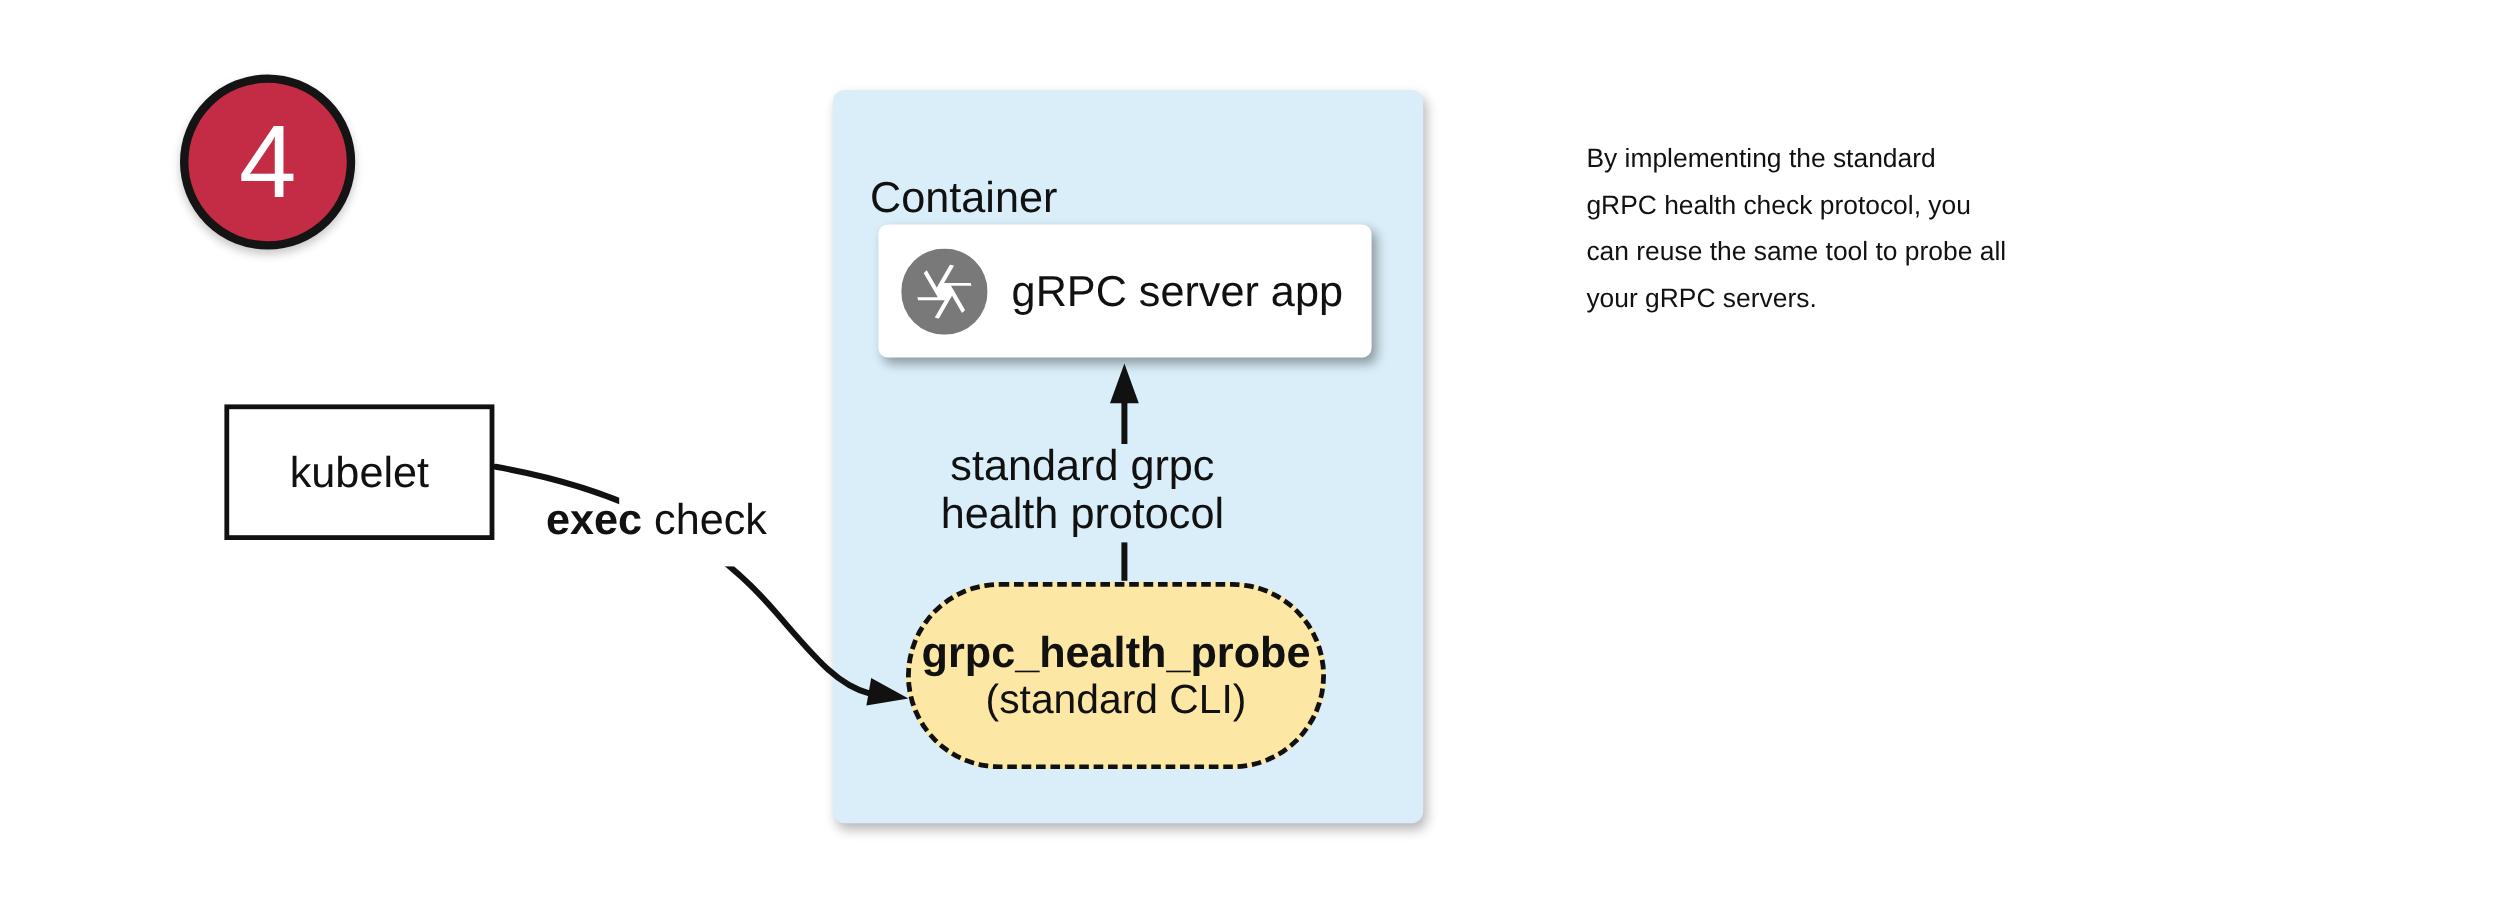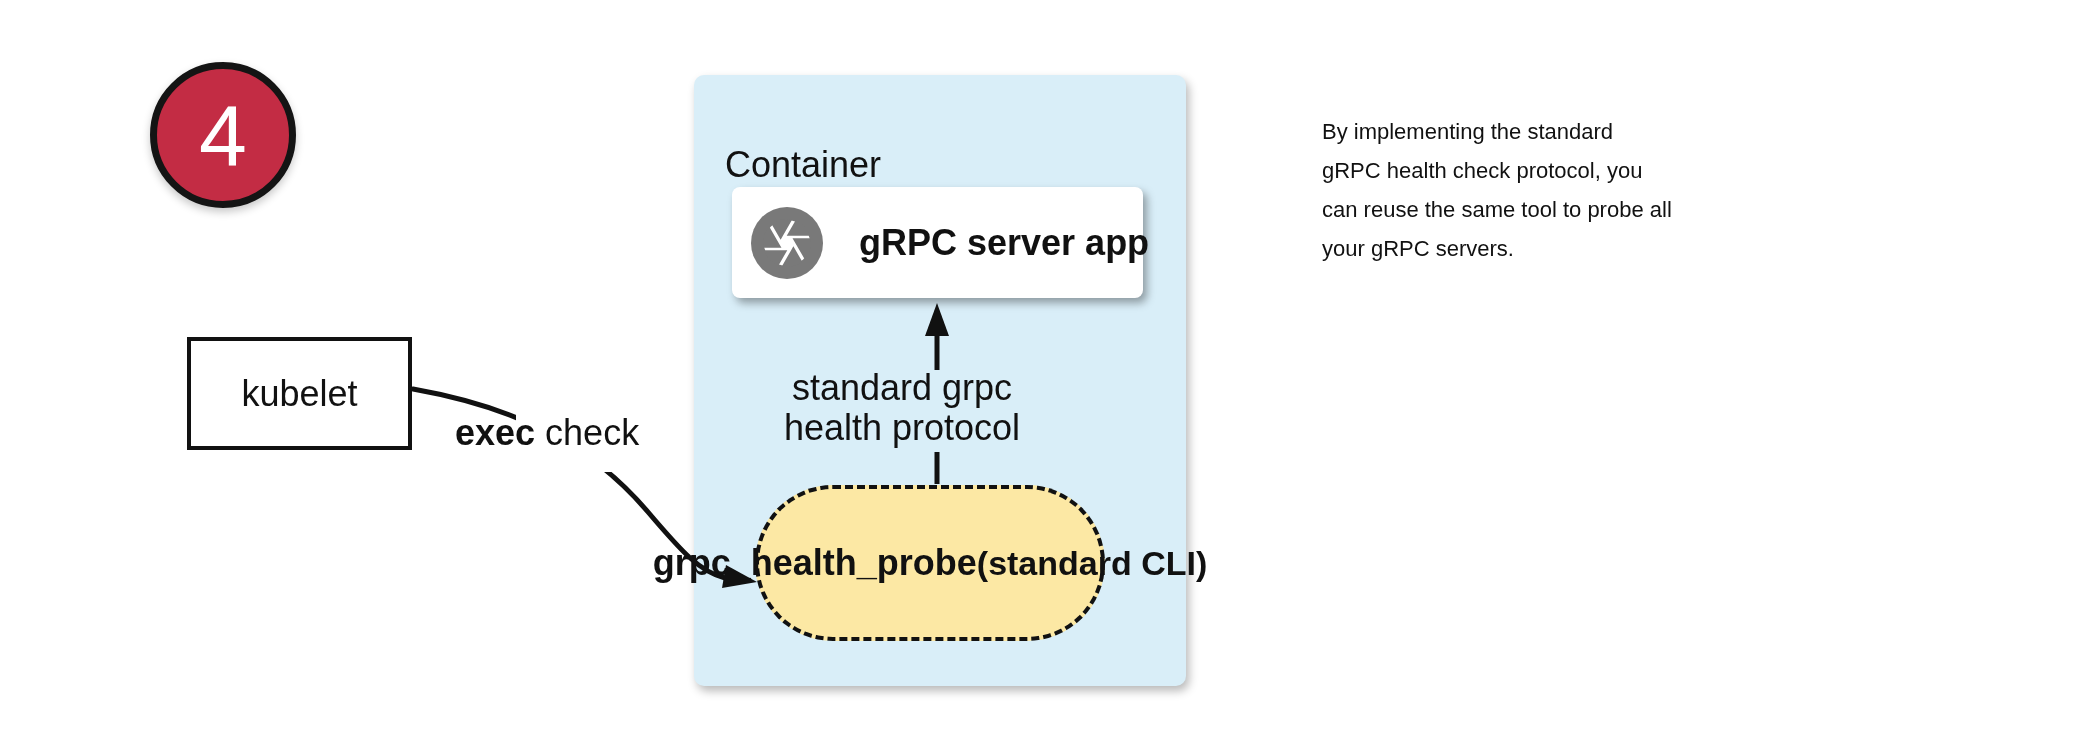--- a/index.html
+++ b/index.html
@@ -43,37 +43,37 @@
   }
 
   
   .server-box{
     position:absolute;left:732px;top:187px;width:411px;height:111px;
     background:#ffffff;border-radius:8px;
     box-shadow:4px 5px 9px rgba(0,0,0,0.35);
     display:flex;align-items:center;box-sizing:border-box;padding-left:19px;z-index:1;
   }
   .server-box .icon{width:72px;height:72px;flex:0 0 auto;display:block;}
-  .server-box .lbl{font-size:36px;margin-left:36px;white-space:nowrap;font-weight:bold;}
+  .server-box .lbl{font-size:36px;margin-left:20px;white-space:nowrap;}
 
   
   .protocol-label{
     position:absolute;left:902px;top:368px;transform:translateX(-50%);
     text-align:center;font-size:36px;line-height:40px;white-space:nowrap;z-index:3;
   }
 
   
   .pill{
     position:absolute;left:755px;top:485px;width:350px;height:156px;
     background:#FCE8A4;border:4px dashed #111111;border-radius:78px;
-    box-sizing:border-box;display:flex;flex-direction:row;
+    box-sizing:border-box;display:flex;flex-direction:column;
     align-items:center;justify-content:center;z-index:1;
   }
   .pill .l1{font-size:36px;font-weight:bold;line-height:40px;white-space:nowrap;}
-  .pill .l2{font-size:34px;line-height:38px;white-space:nowrap;font-weight:bold;}
+  .pill .l2{font-size:34px;line-height:38px;white-space:nowrap;}
 
   
   .note{
     position:absolute;left:1322px;top:112px;font-size:22px;line-height:39px;z-index:1;
   }
   .note div{white-space:nowrap;}
 </style>
 </head>
 <body>
 

